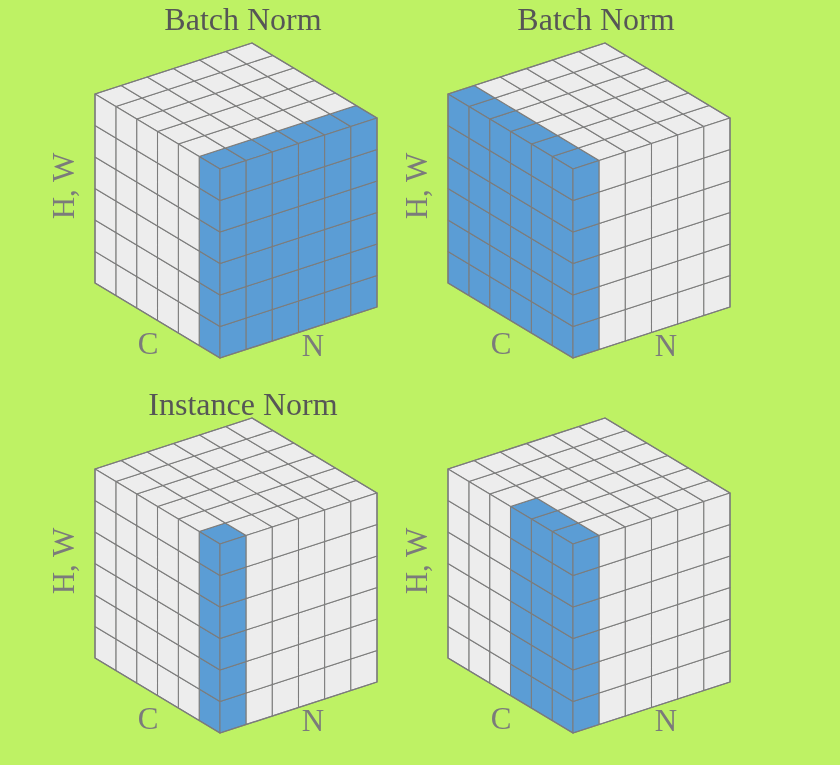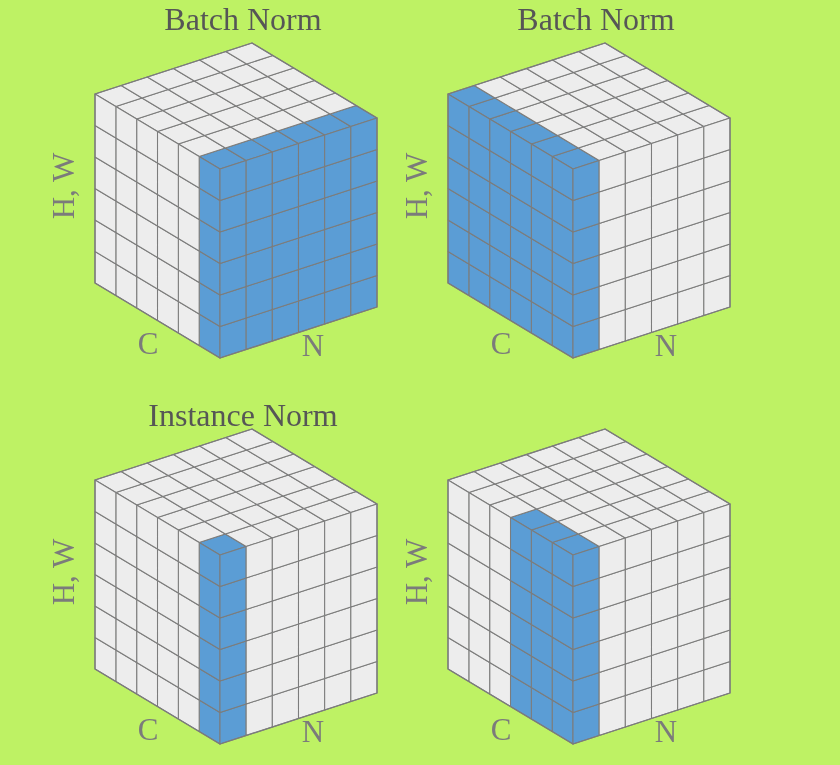--- a/index.html
+++ b/index.html
@@ -8,21 +8,21 @@
     width: 840px;
     height: 765px;
     background: #ffffff;
     overflow: hidden;
     font-family: "Liberation Serif", "DejaVu Serif", serif;
   }
   .panel { position: absolute; width: 420px; height: 377px; }
   .panel.col1 { left: 0; }
   .panel.col2 { left: 353px; }
   .panel.row1 { top: 0; }
-  .panel.row2 { top: 386px; padding-left: 14px; }
+  .panel.row2 { top: 375px; padding-left: 14px; }
   svg.cube { position: absolute; left: 0; top: 0; display: block; }
   .panel-title {
     position: absolute;
     left: 243px;
     top: 1px;
     transform: translateX(-50%);
     font-size: 32px;
     white-space: nowrap;
     color: #565656;
   }

